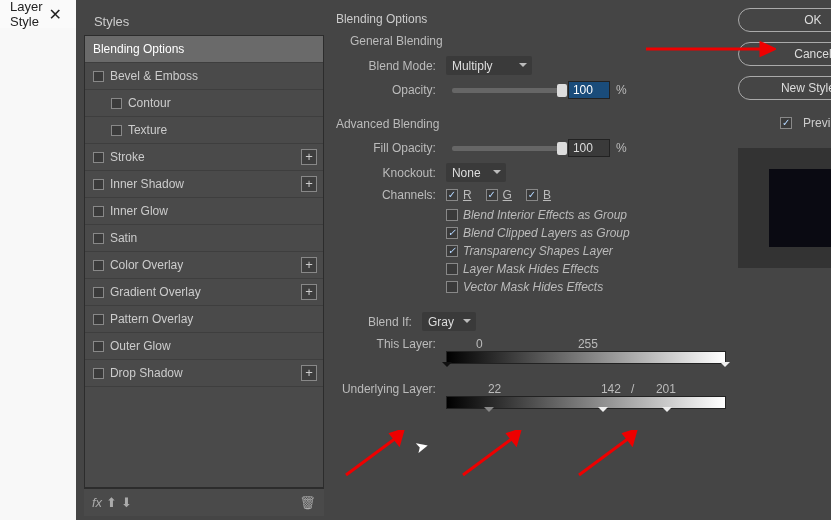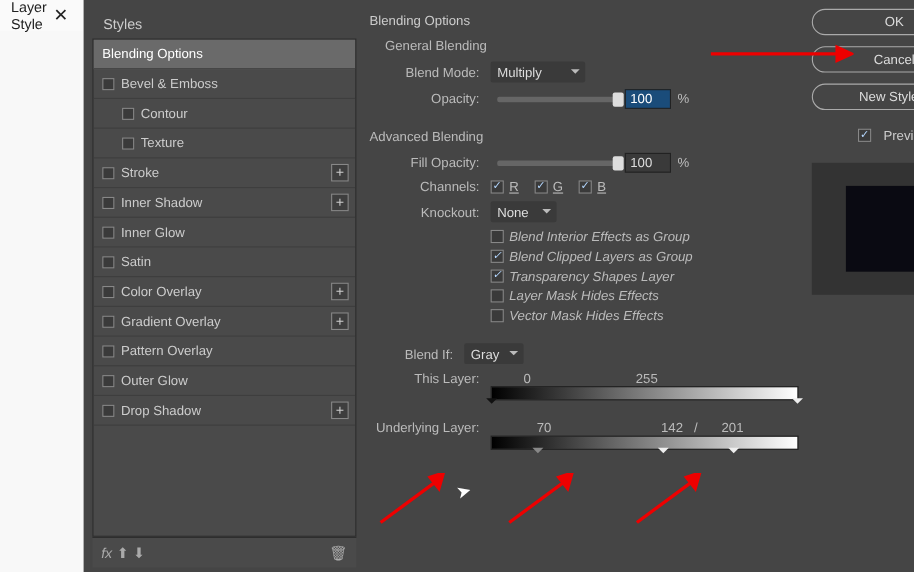--- a/index.html
+++ b/index.html
@@ -185,36 +185,36 @@
       <div class="h2" style="margin-left:0">Advanced Blending</div>
       <div class="row">
         <span class="lbl">Fill Opacity:</span>
         <div class="slider" style="width:110px">
             <div class="thumb" style="left:100%"></div>
           </div>
         <input class="numinput" value="100" style="">
         <span class="pct">%</span>
       </div>
       <div class="row">
+        <span class="lbl">Knockout:</span>
+        <span class="select" style="width:60px">
+            <span>None</span>
+          </span>
+      </div>
+      <div class="row">
         <span class="lbl">Channels:</span>
         <span class="checkbox checked"></span>
           <span class="und">R</span>
         <span style="width:14px"></span>
         <span class="checkbox checked"></span>
           <span class="und">G</span>
         <span style="width:14px"></span>
         <span class="checkbox checked"></span>
           <span class="und">B</span>
       </div>
-      <div class="row">
-        <span class="lbl">Knockout:</span>
-        <span class="select" style="width:60px">
-            <span>None</span>
-          </span>
-      </div>
       <div class="optcol">
         <div class="optrow">
             <span class="checkbox"></span>
             <span>Blend Interior Effects as Group</span>
           </div>
         <div class="optrow">
             <span class="checkbox checked"></span>
             <span>Blend Clipped Layers as Group</span>
           </div>
         <div class="optrow">
@@ -247,21 +247,21 @@
         </div>
       </div>
       <div class="grad">
         <div class="tri black" style="left:0%"></div>
         <div class="tri white" style="left:100%"></div>
       </div>
 
       <div style="display:flex;align-items:center;margin-top:18px">
         <span class="layerlbl">Underlying Layer:</span>
         <div style="width:280px;position:relative;height:14px">
-          <span style="position:absolute;left:42px">70</span>
+          <span style="position:absolute;left:42px">22</span>
           <span style="position:absolute;left:155px">142</span>
           <span style="position:absolute;left:185px">/</span>
           <span style="position:absolute;left:210px">201</span>
         </div>
       </div>
       <div class="grad">
         <div class="tri gray" style="left:15%"></div>
         <div class="tri white" style="left:56%"></div>
         <div class="tri white" style="left:79%"></div>
       </div>

